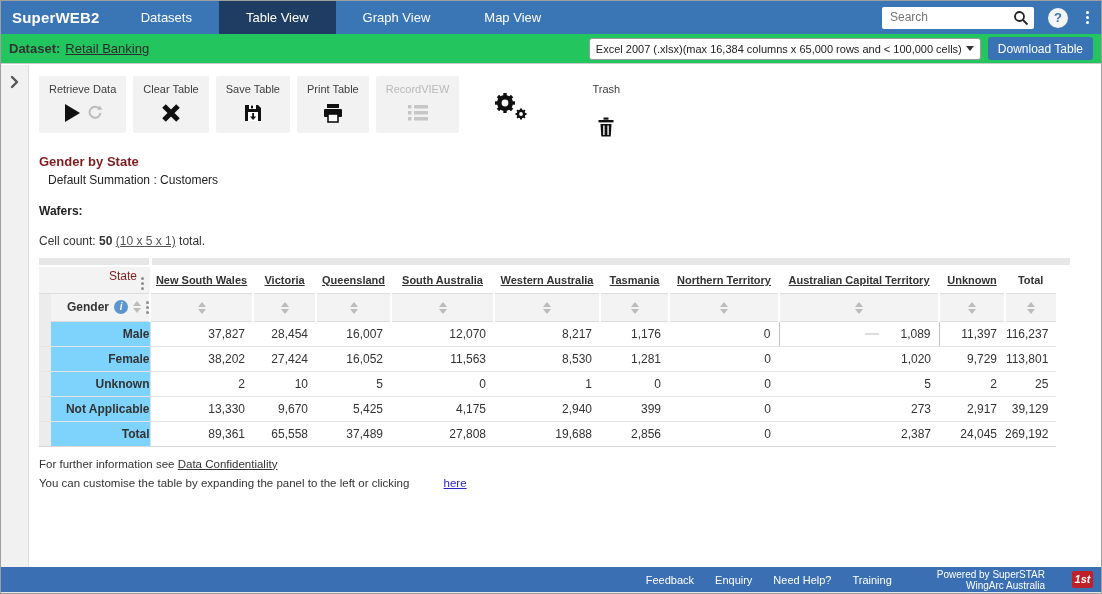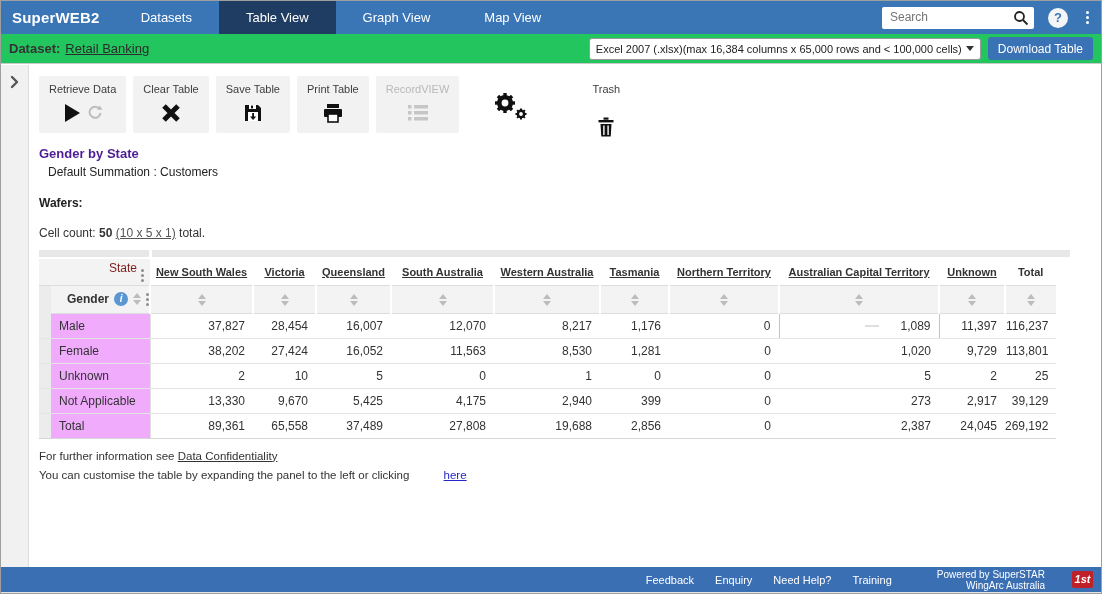--- a/index.html
+++ b/index.html
@@ -41,21 +41,21 @@
   .toolbar { display:flex; align-items:flex-start; }
   .tool-btn { background:#f2f2f2; border-radius:2px; width:auto; min-width:66px; height:57px; margin-right:7px; display:flex; flex-direction:column; align-items:center; padding:7px 10px 0 10px; cursor:pointer; }
   .tool-btn .tlabel { font-size:11px; color:#3d3d3d; white-space:nowrap; }
   .tool-btn .ticon { margin-top:5px; height:26px; display:flex; align-items:center; }
   .tool-btn.disabled { cursor:default; }
   .tool-btn.disabled .tlabel { color:#b9b9b9; }
   .tool-plain { background:transparent; }
   .gear-btn { margin-left:25px; margin-top:14px; cursor:pointer; }
   .trash-btn { background:transparent; margin-left:42px;gap:17px; }
 
-  .page-title { font-size:13px; font-weight:bold; color:#4c1d95; margin-top:13px; }
+  .page-title { font-size:13px; font-weight:bold; color:#7f1d1d; margin-top:21px; }
   .filters-label { font-size:12px; font-weight:bold; color:#222; margin-top:14px; }
   .filters-value { font-size:12px; color:#222; margin-top:4px; padding-left:9px; }
   .wafers-label { font-size:12px; font-weight:bold; color:#222; margin-top:17px; }
   .cellcount { font-size:12px; color:#333; margin-top:16px; }
   .cellcount .cc-num { font-weight:bold; }
   .cellcount a { color:#555; text-decoration:underline; cursor:pointer; }
 
   
   #data-table { border-collapse:collapse; table-layout:fixed; margin-top:10px; font-size:12px; color:#333; }
   #data-table td, #data-table th { overflow:hidden; white-space:nowrap; }
@@ -73,21 +73,21 @@
   td.gender-cell .gwrap { display:flex; align-items:center; gap:5px;margin-left:8px; }
   .info-badge { display:inline-block; width:14px; height:14px; border-radius:50%; background:#5a96d2; color:#fff; font-size:10px; font-weight:bold; font-style:italic; text-align:center; line-height:14px; cursor:pointer; }
   .sort { display:inline-flex; flex-direction:column; align-items:center; gap:2px; cursor:pointer; vertical-align:middle; }
   .sort .up { width:0; height:0; border-left:4px solid transparent; border-right:4px solid transparent; border-bottom:5px solid #bcbcbc; }
   .sort .dn { width:0; height:0; border-left:4px solid transparent; border-right:4px solid transparent; border-top:5px solid #bcbcbc; }
   .kebab-gray { color:#8d8d8d; font-weight:bold; font-size:12px; cursor:pointer; letter-spacing:0; line-height:1; display:inline-flex; flex-direction:column; gap:2px; }
   .kebab-gray i { width:3px; height:3px; border-radius:50%; background:#8d8d8d; }
   td.strip { background:#ececec; border-bottom:1px solid #ececec; }
   #data-table tbody.data tr td { height:25px; border-bottom:1px solid #e4e4e4; }
   #data-table tbody.data tr:last-child td { border-bottom:1px solid #d7d7d7; }
-  td.rowlabel { background:#f0abfc; border-right:1px solid #e0e0e0; font-weight:normal; padding-left:8px; color:#333; }
+  td.rowlabel { background:#7dd3fc; border-right:1px solid #e0e0e0; font-weight:bold; padding-left:8px; color:#333;text-align:right; }
   td.val { text-align:right; padding-right:8px; cursor:default; }
   td.val.selected { border:1px solid #c3c3c3; position:relative; }
   td.val.selected .cursor-dash { position:absolute; left:58%; top:50%; width:14px; height:2px; background:#dedede; transform:translate(-50%,-50%); }
   td.edge { background:#fff; border:none !important; }
 
   .notes { margin-top:11px; font-size:11.5px; color:#333; }
   .notes div { margin-bottom:7px; }
   .notes .ulink { text-decoration:underline; color:#333; cursor:pointer; }
   .notes .bluelink { text-decoration:underline; color:#2626cc; cursor:pointer;padding-left:31px; }
 

